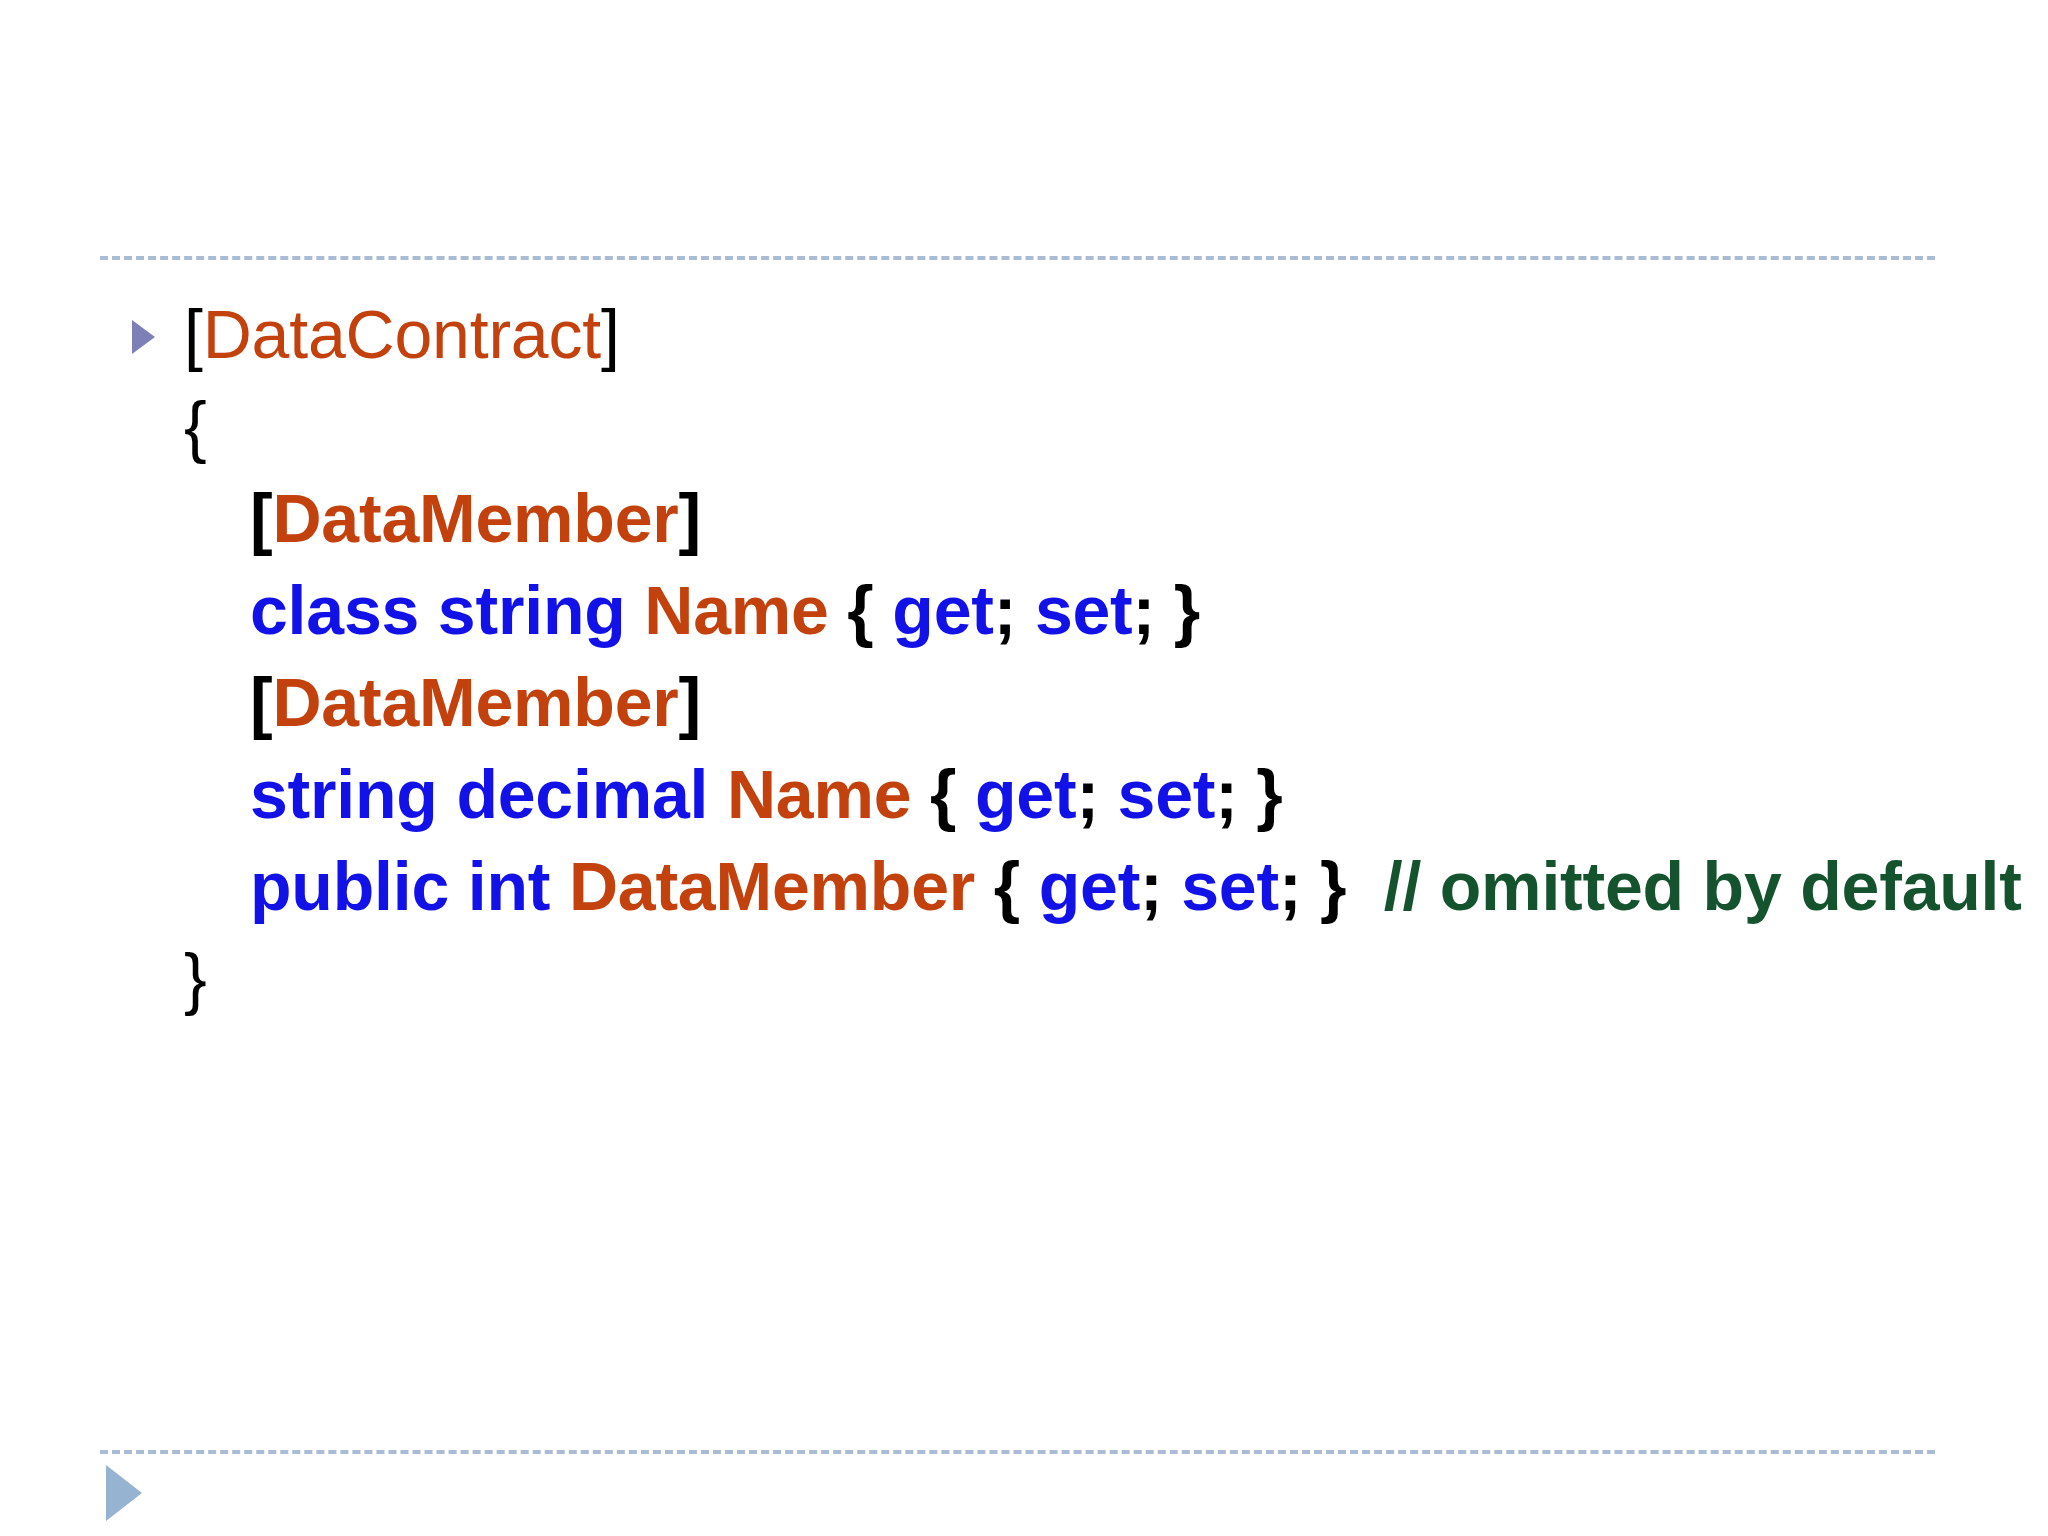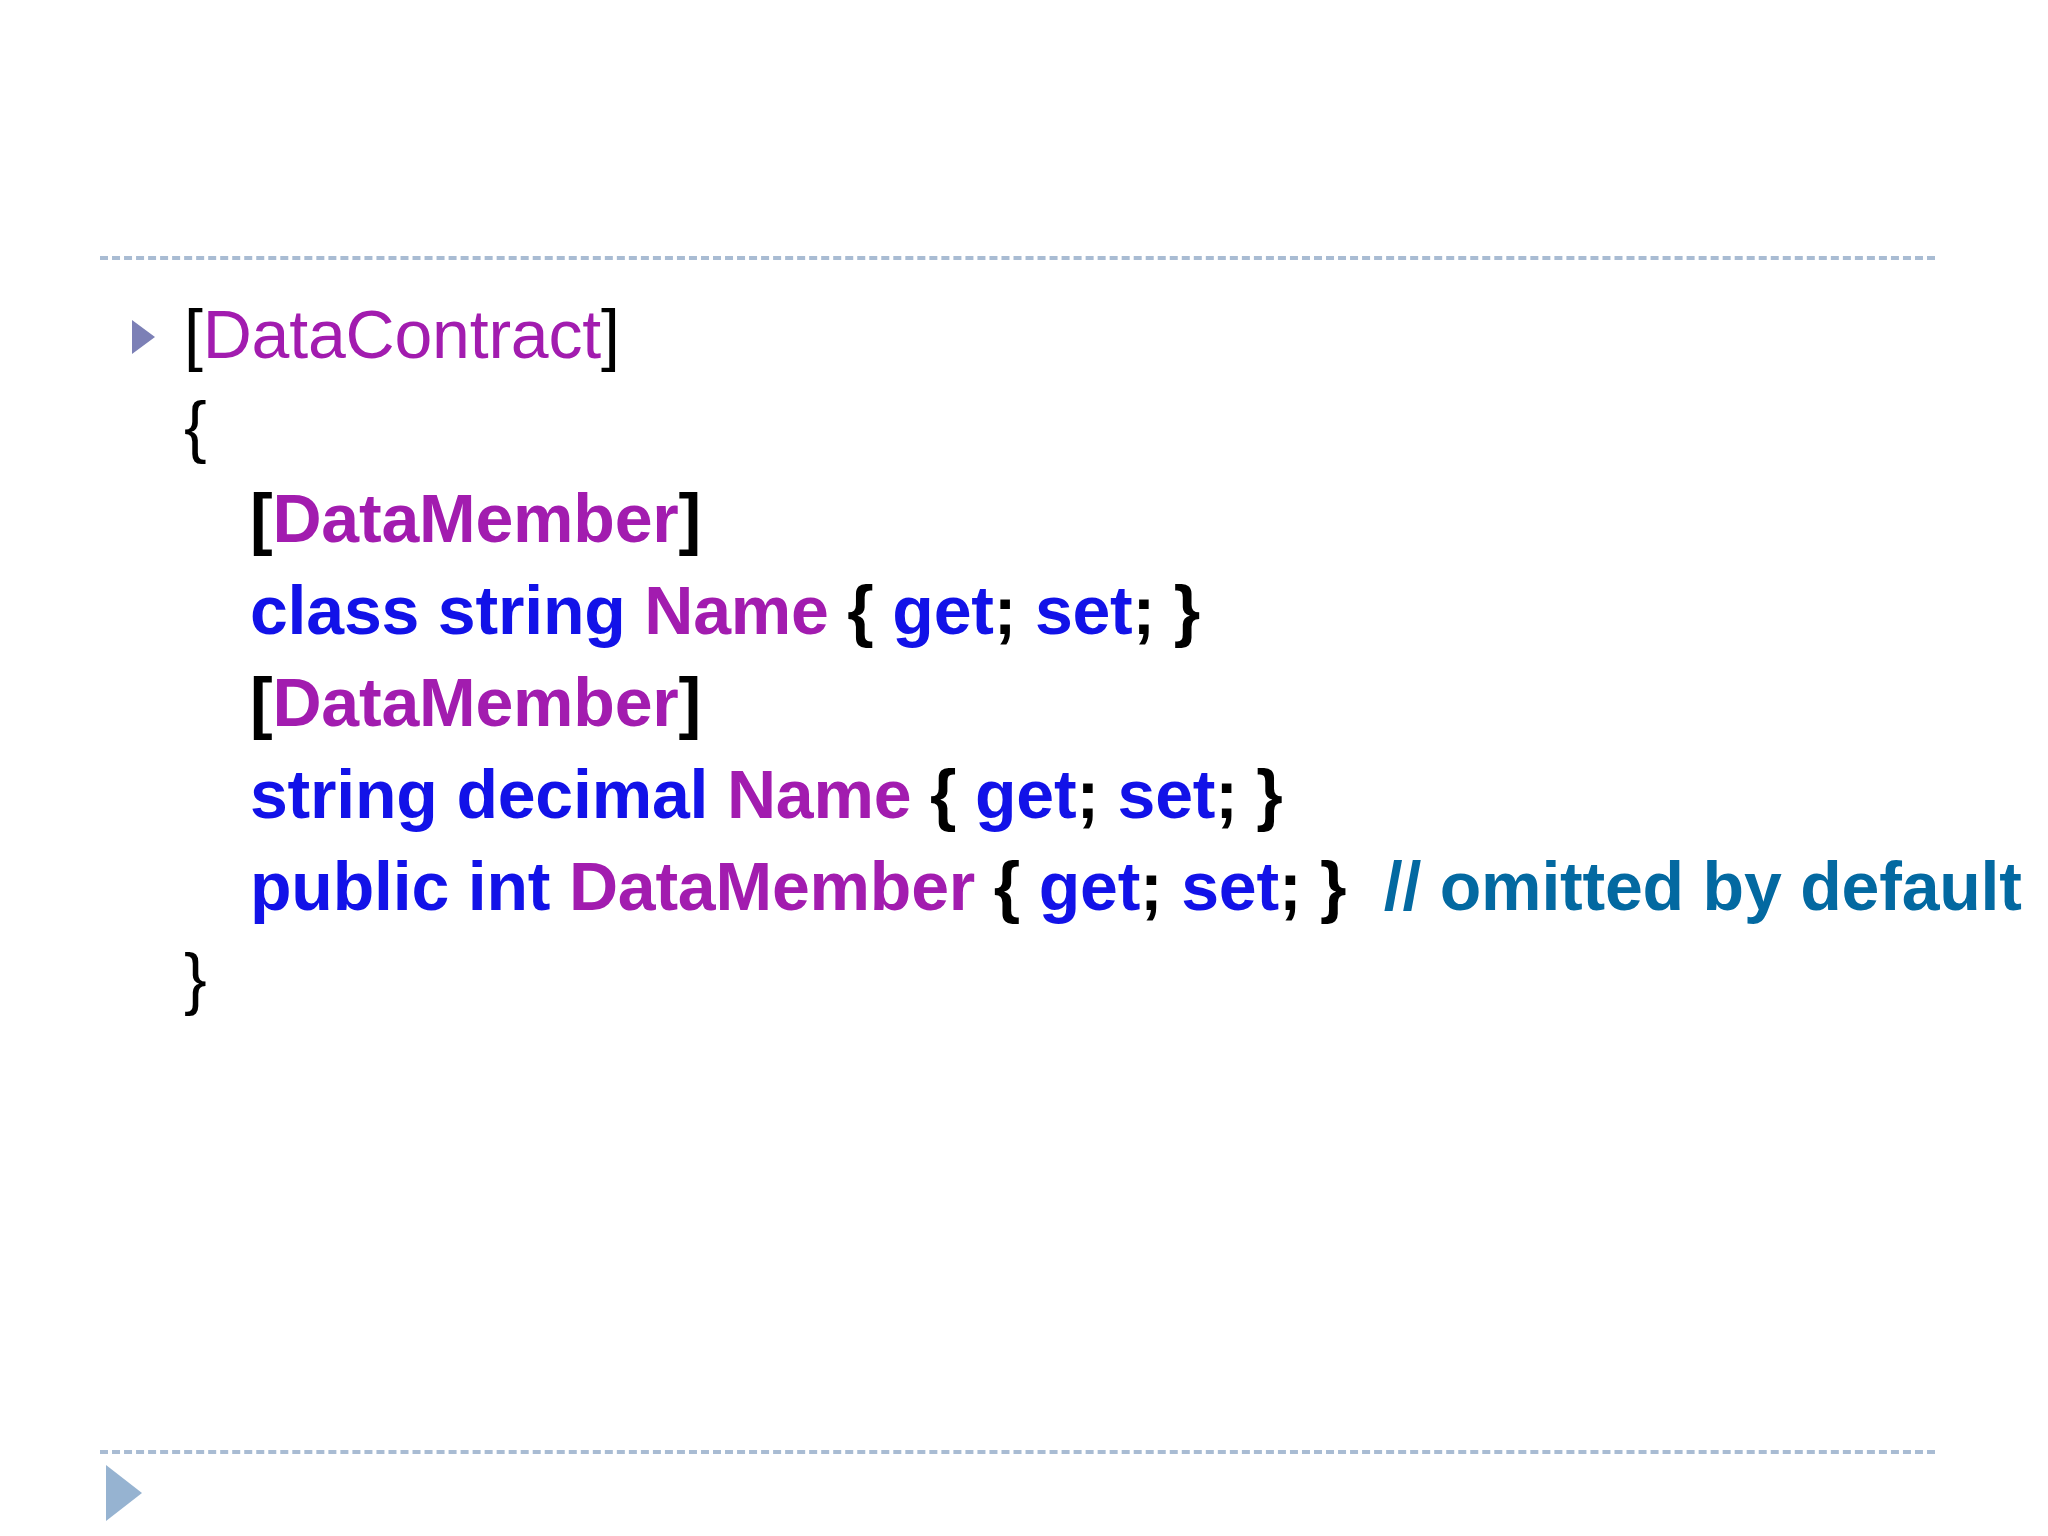--- a/index.html
+++ b/index.html
@@ -80,21 +80,21 @@
   .indent-2 { padding-left: 122px; font-weight: bold; }
 
   
   .tok-punct   { color: #000000; }
   .tok-keyword { color: #1212E8; }
   .tok-type    { color: #2E8DA6; }
   .tok-comment { color: #128018; }
 
   .sp { white-space: pre; }
 </style>
-<style>.tok-punct{color:#000000;}.tok-keyword{color:#1212E8;}.tok-type{color:#a21caf;}.tok-comment{color:#0369a1;}.rule{border-top-color:#A9BCD3;}.bullet-marker{border-left-color:#7C80B6;}.bottom-arrow{border-left-color:#96B3D1;}</style></head>
+<style>.tok-punct{color:#000000;}.tok-keyword{color:#1212E8;}.tok-type{color:#c2410c;}.tok-comment{color:#14532d;}.rule{border-top-color:#A9BCD3;}.bullet-marker{border-left-color:#7C80B6;}.bottom-arrow{border-left-color:#96B3D1;}</style></head>
 <body>
 
 <div class="slide">
 
   <div class="rule rule-top"></div>
 
   <div class="code-block">
       <div class="code-line indent-0 bulleted"><span class="bullet-marker"></span><span class="tok-punct sp">[</span><span class="tok-type sp">DataContract</span><span class="tok-punct sp">]</span></div>
       <div class="code-line indent-0"><span class="tok-punct sp">{</span></div>
       <div class="code-line indent-2"><span class="tok-punct sp">[</span><span class="tok-type sp">DataMember</span><span class="tok-punct sp">]</span></div>

